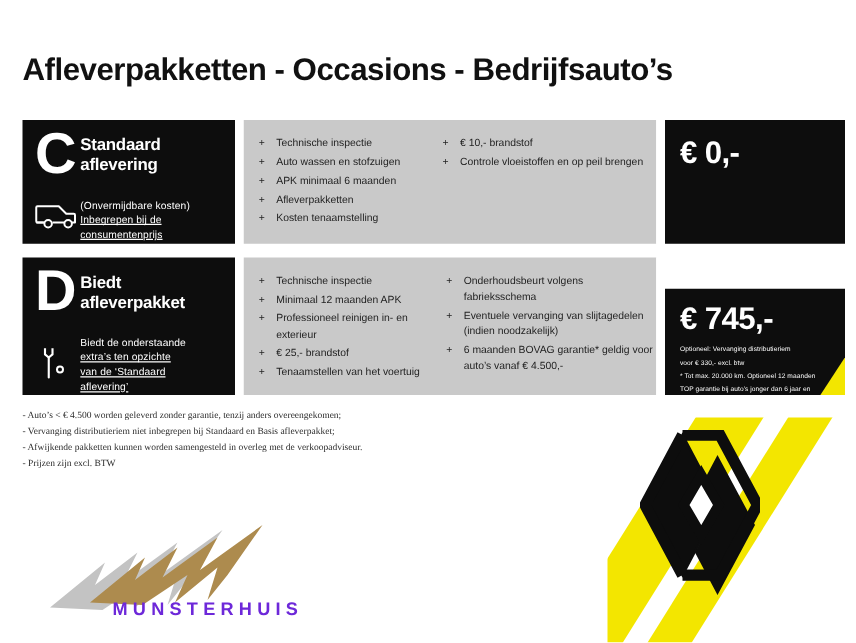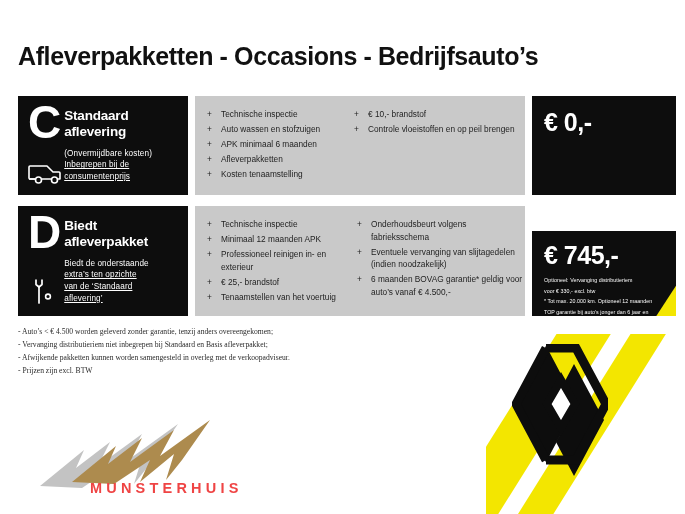--- a/index.html
+++ b/index.html
@@ -31,21 +31,21 @@
     width:170px;padding:10px 10px 6px 10px;
     display:flex;flex-direction:column;
   }
   .bb-head{display:flex;align-items:flex-start;}
   .bb-letter{
     font-size:46px;font-weight:bold;line-height:0.82;
     margin-right:4px;margin-top:-2px;letter-spacing:-1px;
   }
   .bb-titlewrap{padding-top:2px;}
   .bb-title{font-size:13.5px;font-weight:bold;line-height:1.18;letter-spacing:-0.2px;}
-  .bb-sub{font-size:8.2px;line-height:1.42;margin-top:8px;letter-spacing:0.1px;}
+  .bb-sub{font-size:8.2px;line-height:1.42;margin-top:19px;letter-spacing:0.1px;}
   .bb-sub2{font-size:8.2px;line-height:1.42;letter-spacing:0.1px;text-decoration:underline;}
   .bb-icon{position:absolute;left:10px;bottom:6px;}
 
   .gray-panel{
     background:#c9c9c9;color:#232323;
     box-sizing:border-box;
     display:flex;
     padding:12px 0 8px 0;
   }
   .r1-gray{width:330px;}
@@ -88,21 +88,21 @@
     position:absolute;left:18px;top:325px;
     font-size:7.6px;line-height:1.72;color:#2b2b2b;
   }
   .footnotes p{margin:0;font-family:Liberation Serif, serif;}
 
   
   .munsterhuis{position:absolute;left:38px;top:420px;width:185px;height:86px;}
   .mh-word{
     position:absolute;left:52px;top:60px;
     font-size:14.5px;font-weight:bold;letter-spacing:4.2px;
-    color:#ef4444;
+    color:#6d28d9;
   }
 
   
   .renault{position:absolute;right:0;bottom:0;width:190px;height:180px;overflow:hidden;}
   .stripe{position:absolute;background:#f3e600;transform:rotate(32deg);transform-origin:top left;}
   .s1{width:46px;height:330px;left:108px;top:-60px;}
   .s2{width:30px;height:330px;left:182px;top:-60px;}
   .renault-diamond{position:absolute;left:26px;top:10px;}
 </style>
 </head>

